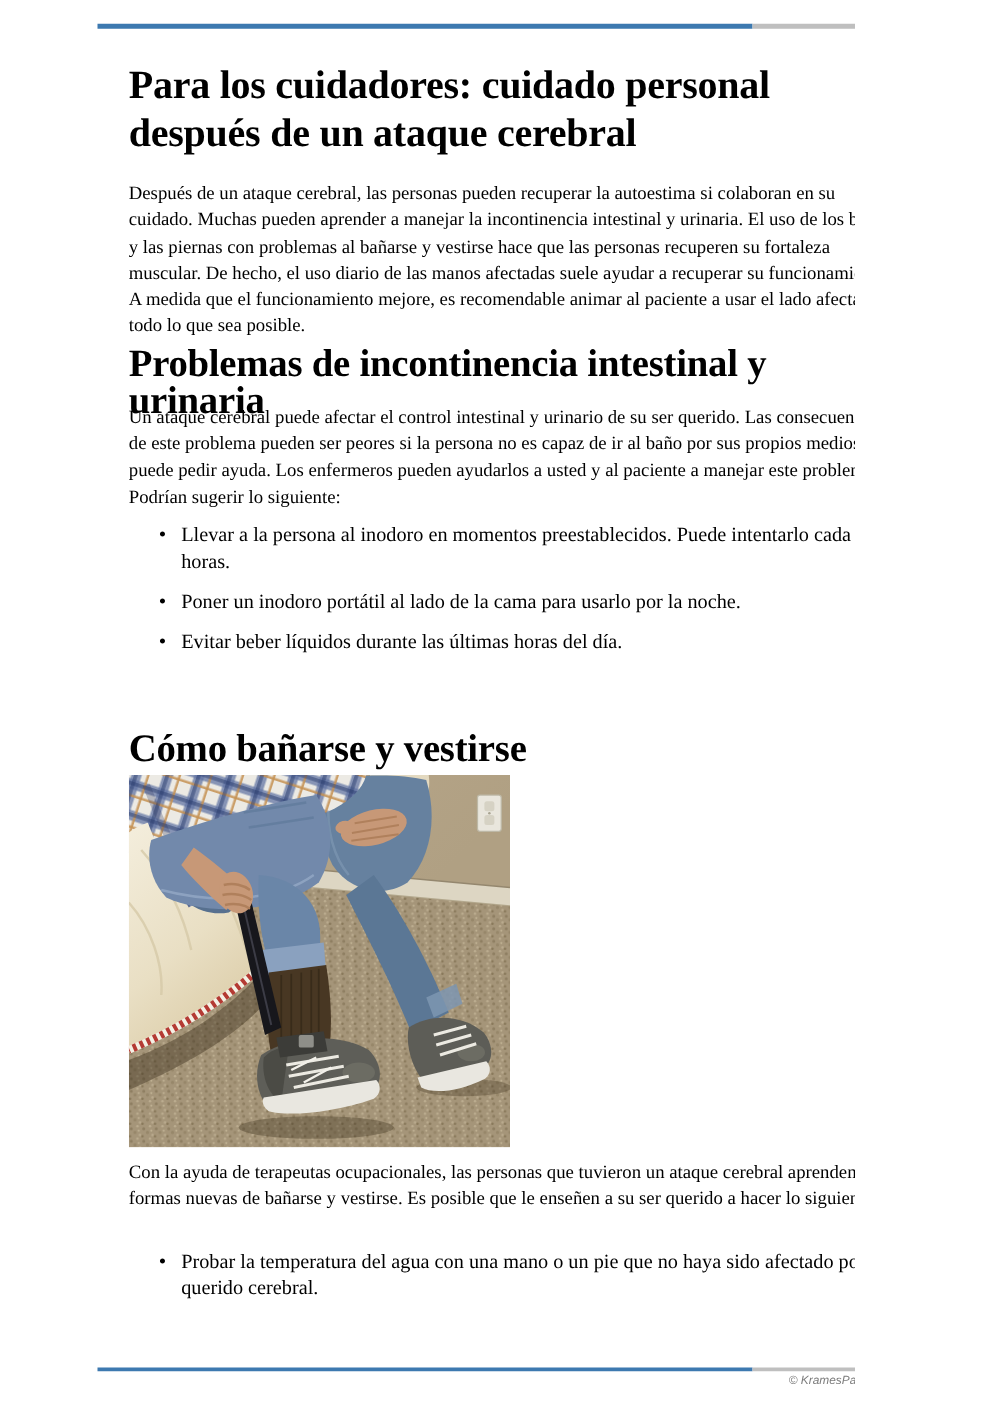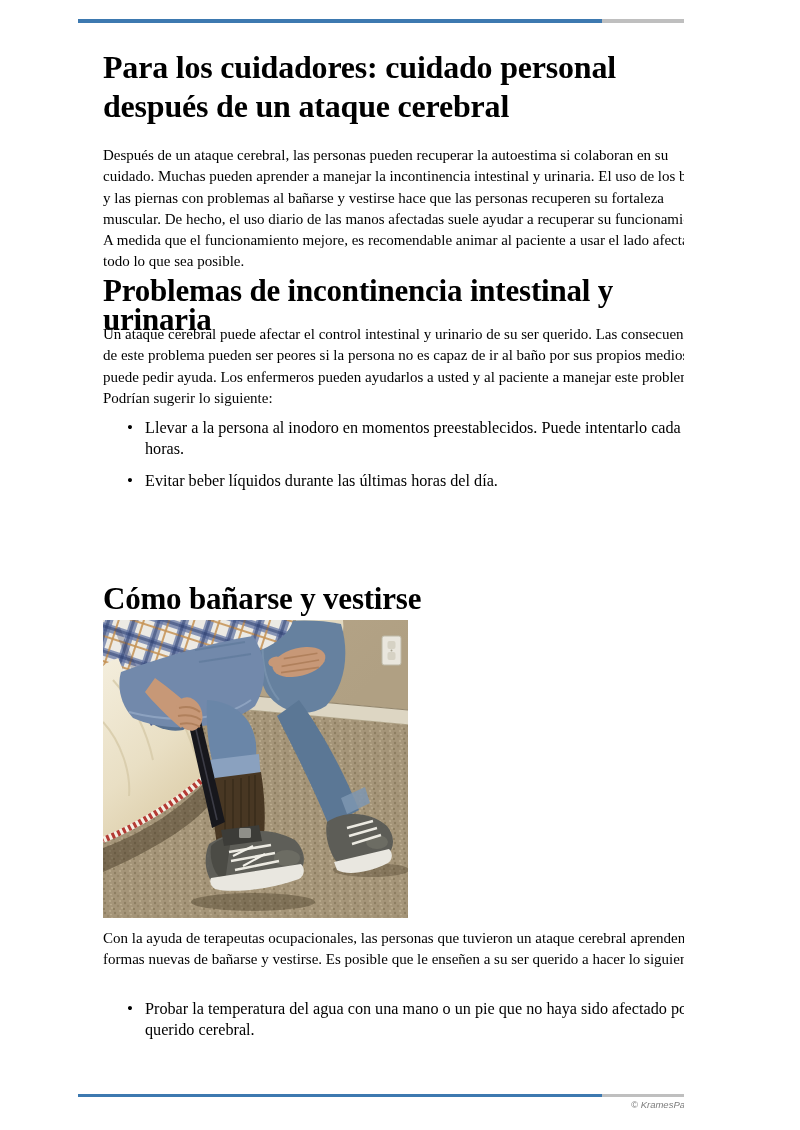--- a/index.html
+++ b/index.html
@@ -117,20 +117,21 @@
   <h1 class="doc-title">Para los cuidadores: cuidado personal después de un ataque cerebral</h1>
 
   <p class="body-text p-intro">Después de un ataque cerebral, las personas pueden recuperar la autoestima si colaboran en su cuidado. Muchas pueden aprender a manejar la incontinencia intestinal y urinaria. El uso de los brazos y las piernas con problemas al bañarse y vestirse hace que las personas recuperen su fortaleza muscular. De hecho, el uso diario de las manos afectadas suele ayudar a recuperar su funcionamiento. A medida que el funcionamiento mejore, es recomendable animar al paciente a usar el lado afectado todo lo que sea posible.</p>
 
   <h2 class="sec-heading h-incont">Problemas de incontinencia intestinal y urinaria</h2>
 
   <p class="body-text p-incont">Un ataque cerebral puede afectar el control intestinal y urinario de su ser querido. Las consecuencias de este problema pueden ser peores si la persona no es capaz de ir al baño por sus propios medios o no puede pedir ayuda. Los enfermeros pueden ayudarlos a usted y al paciente a manejar este problema. Podrían sugerir lo siguiente:</p>
 
   <ul class="doc-list list-incont">
     <li>Llevar a la persona al inodoro en momentos preestablecidos. Puede intentarlo cada 2 a 3 horas.</li>
+    <li>Poner un inodoro portátil al lado de la cama para usarlo por la noche.</li>
     <li>Evitar beber líquidos durante las últimas horas del día.</li>
   </ul>
 
   <h2 class="sec-heading h-bath">Cómo bañarse y vestirse</h2>
 
   <figure class="photo" role="img" aria-label="Hombre sentado en el borde de la cama que usa un calzador de mango largo para ponerse un calcetín">
     <svg width="305" height="298" viewBox="0 0 305 298" xmlns="http://www.w3.org/2000/svg">
       <defs>
         <linearGradient id="wallGrad" x1="0" y1="0" x2="1" y2="0.3">
           <stop offset="0" stop-color="#a99878"></stop>

